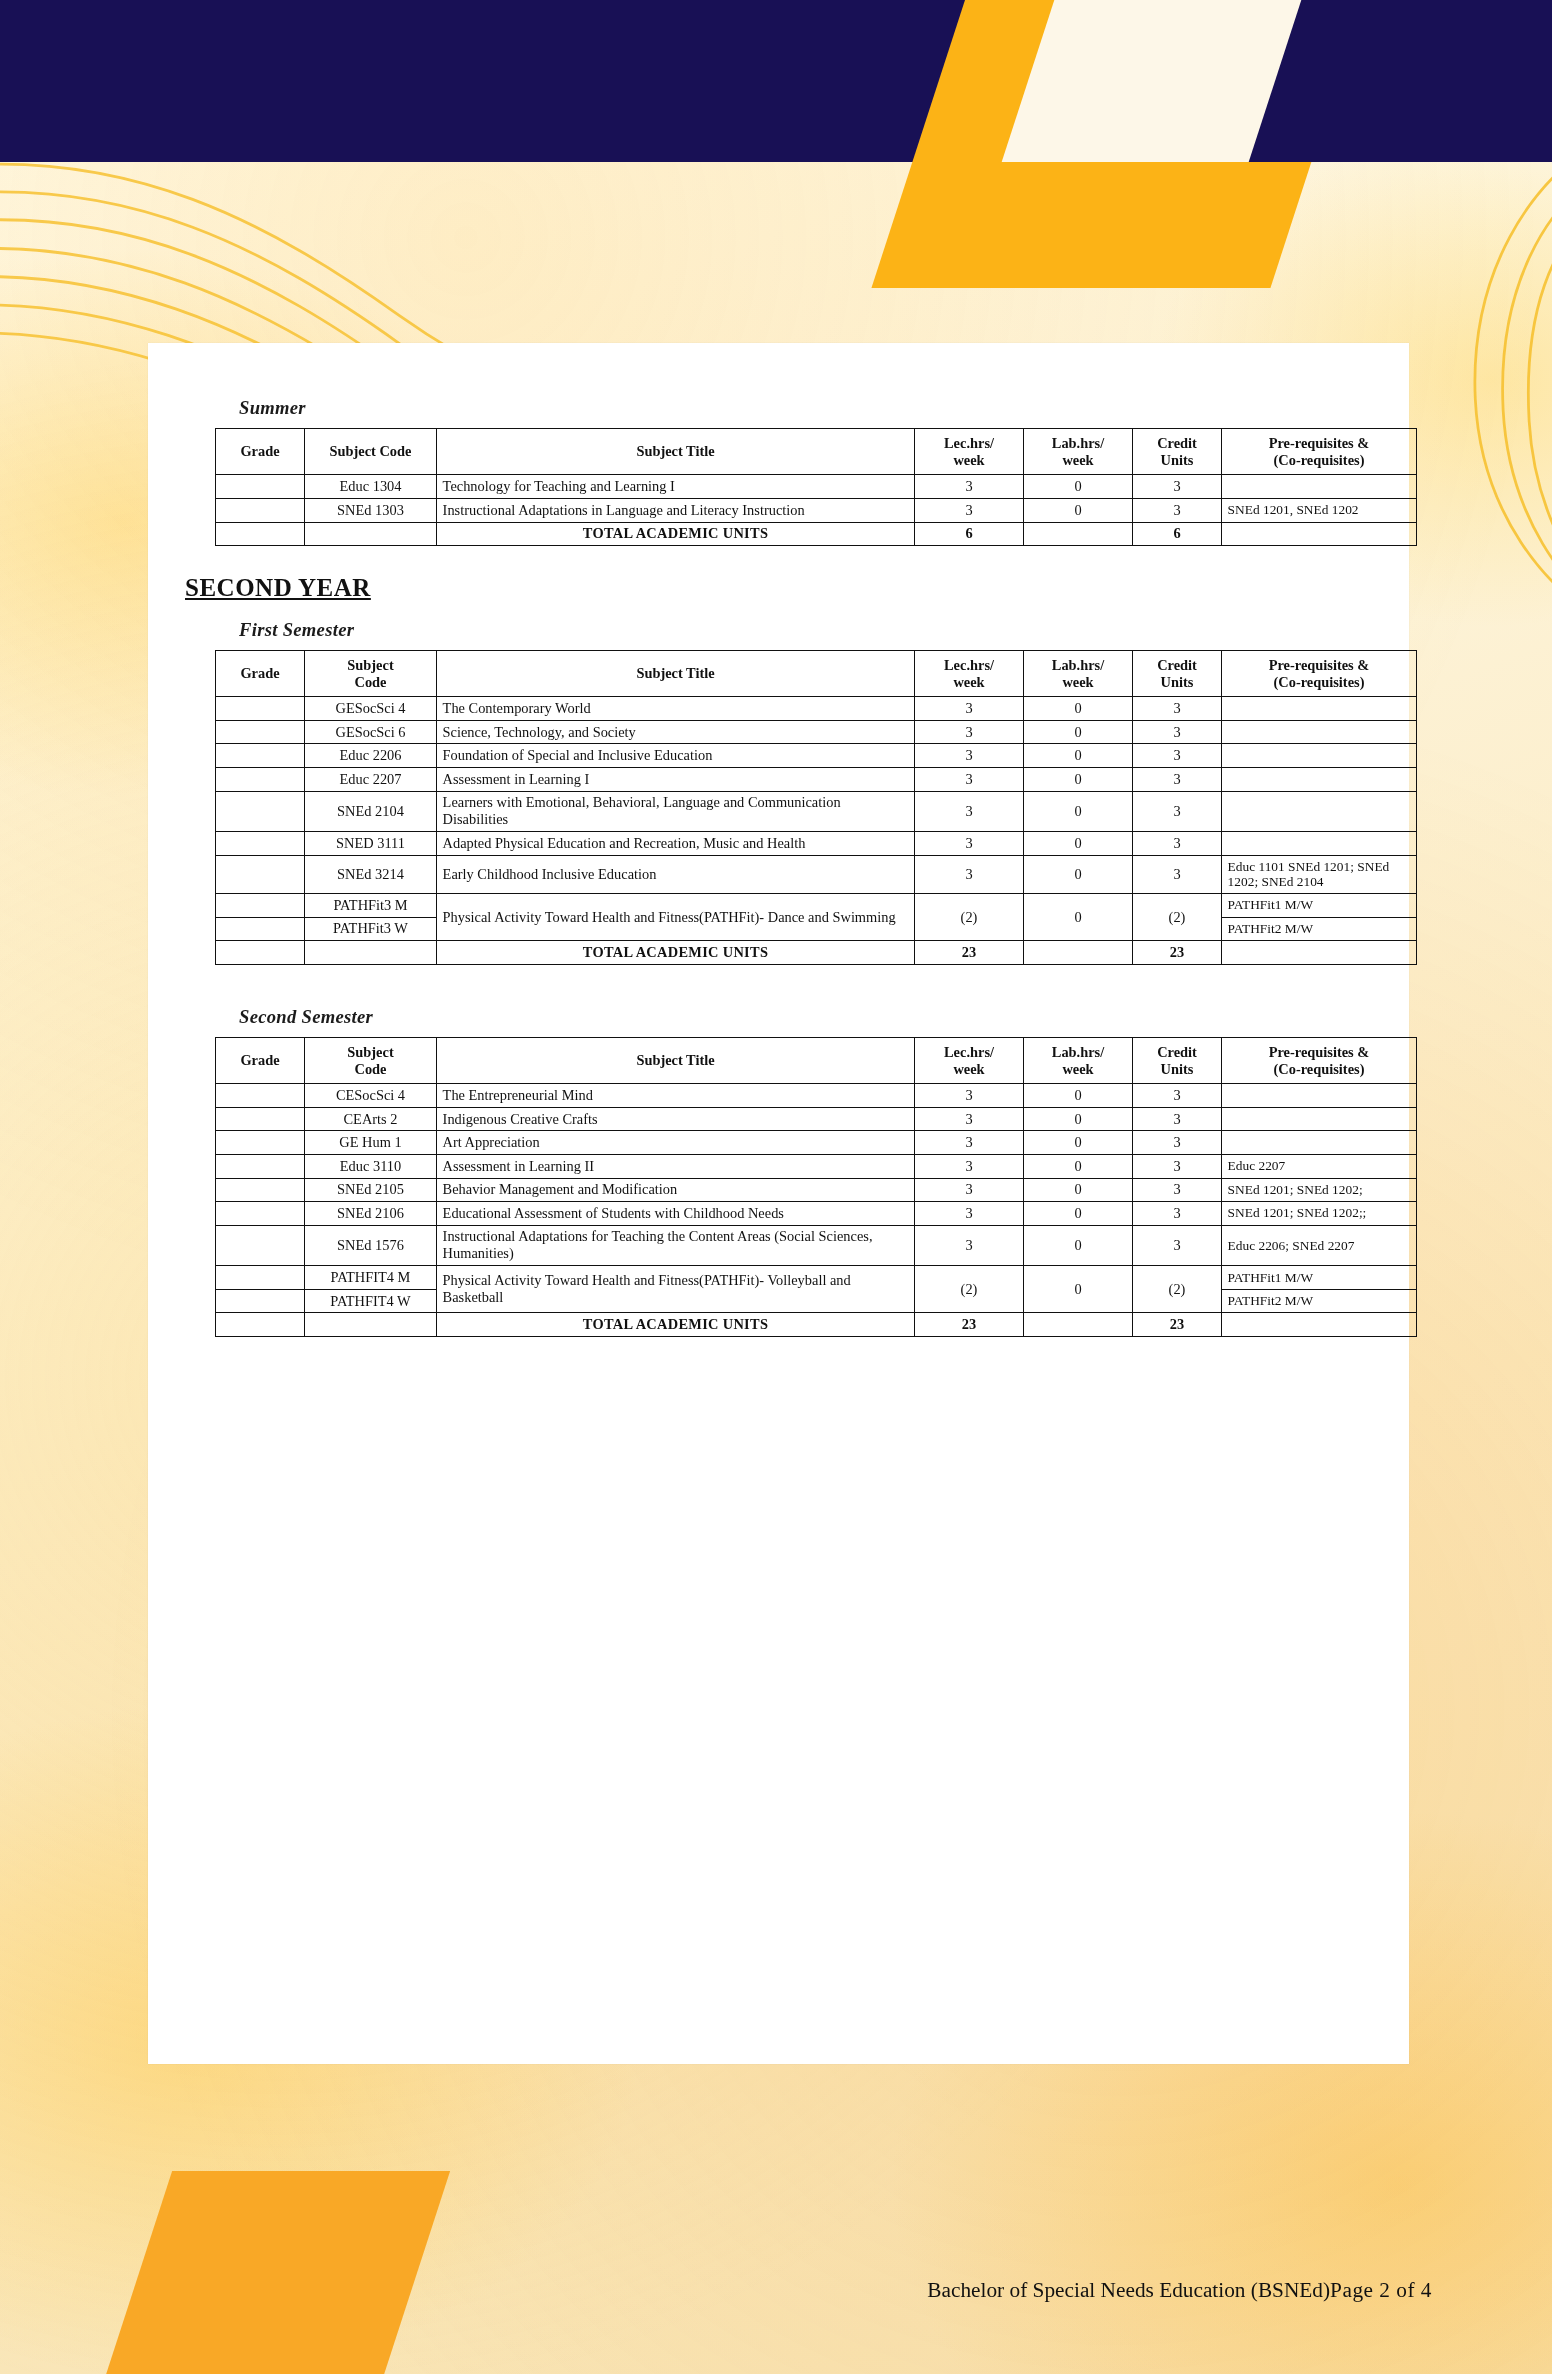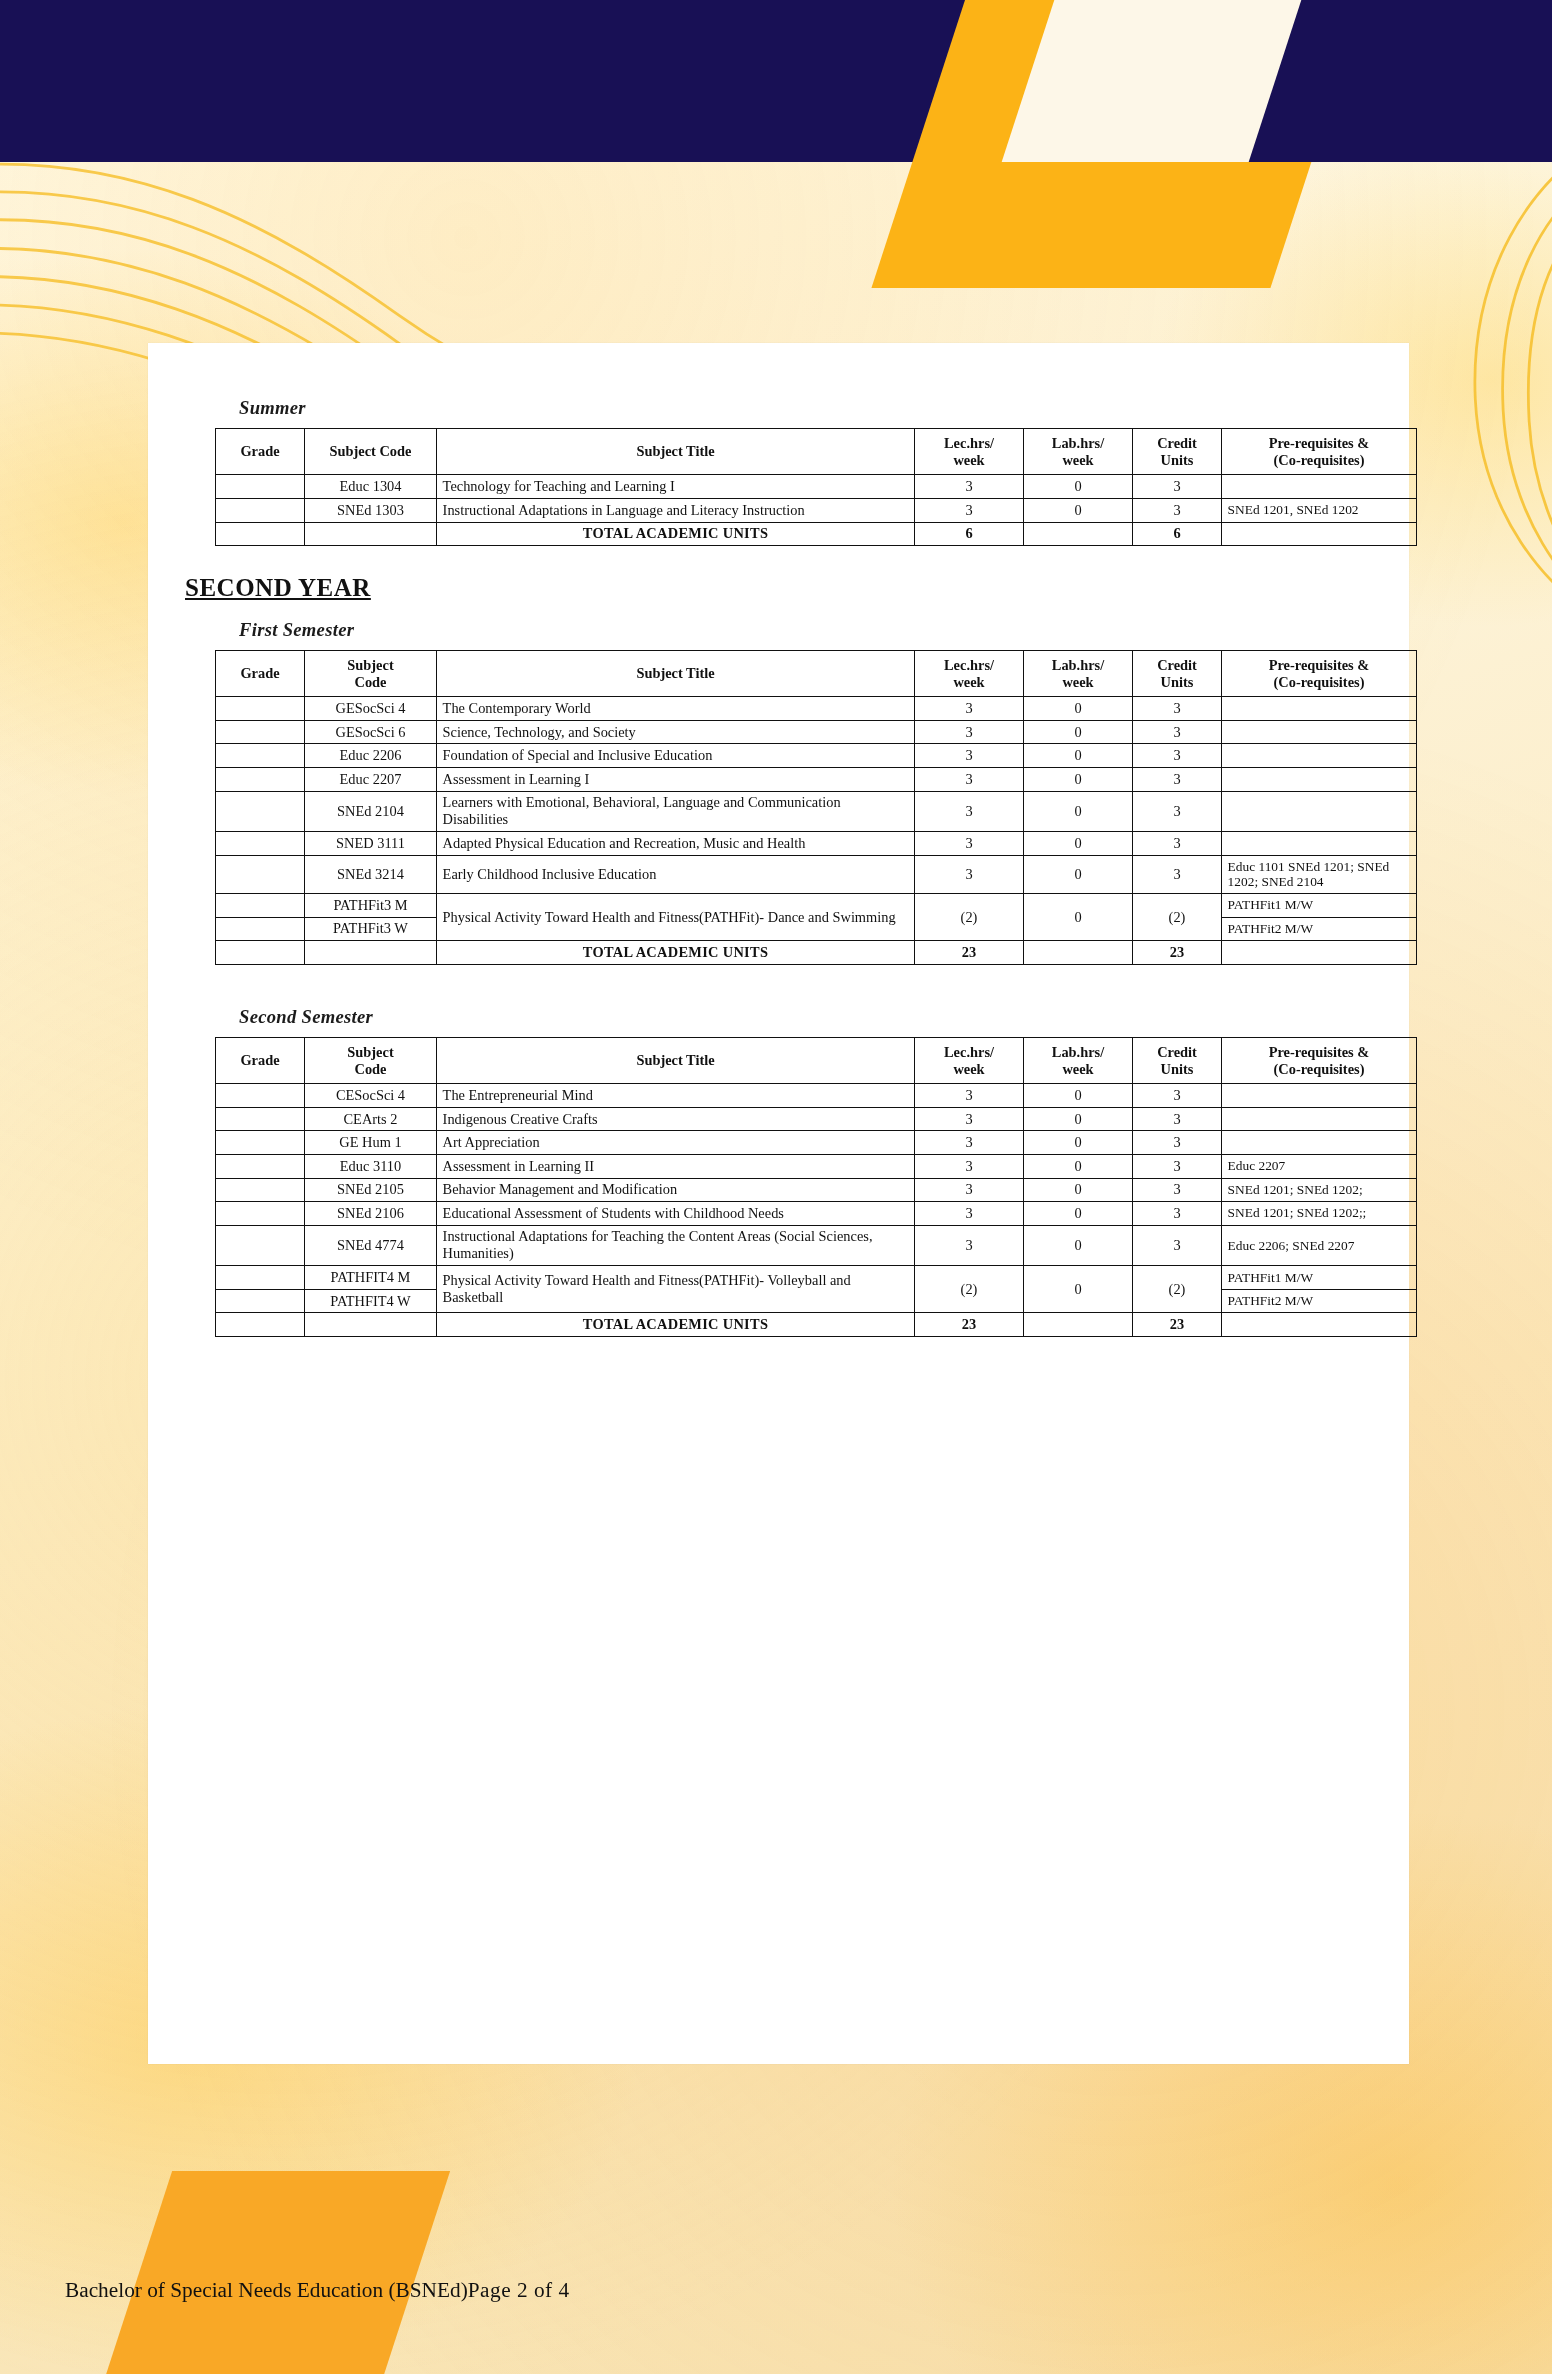--- a/index.html
+++ b/index.html
@@ -126,21 +126,21 @@
   .pre-cell  { padding-left:7.4px; font-size:13.4px; }
   .total-row td { font-weight:bold; }
   .total-label { text-align:center; padding-right:13px; font-weight:bold; letter-spacing:0.3px; }
   .title-cell { padding-left:7.4px; }
 
   .block { margin-bottom:28px; }
 
   
   .footer {
     position:absolute; bottom:72px; left:0; width:1497px;
-    display:flex; justify-content:flex-start;
+    display:flex; justify-content:flex-end;
     padding:0 65px;
     font-size:21.3px; color:#111;
   }
   .footer .page { letter-spacing:0.5px; }
 </style>
 </head>
 <body>
 
 <div class="bg-wash"></div>
 
@@ -435,21 +435,21 @@
             <td class="c-grade"></td>
             <td class="c-code">SNEd 2106</td>
             <td class="title-cell">Educational Assessment of Students with Childhood Needs</td>
             <td class="c-lec">3</td>
             <td class="c-lab">0</td>
             <td class="c-units">3</td>
             <td class="c-pre pre-cell">SNEd 1201; SNEd 1202;;</td>
           </tr>
           <tr>
             <td class="c-grade"></td>
-            <td class="c-code">SNEd 4774</td>
+            <td class="c-code">SNEd 1576</td>
             <td class="title-cell">Instructional Adaptations for Teaching the Content Areas (Social Sciences, Humanities)</td>
             <td class="c-lec">3</td>
             <td class="c-lab">0</td>
             <td class="c-units">3</td>
             <td class="c-pre pre-cell">Educ 2206; SNEd 2207</td>
           </tr>
           <tr>
             <td class="c-grade"></td>
             <td class="c-code">PATHFIT4 M</td>
             <td class="title-cell" rowspan="2">Physical Activity Toward Health and Fitness(PATHFit)- Volleyball and Basketball</td>

